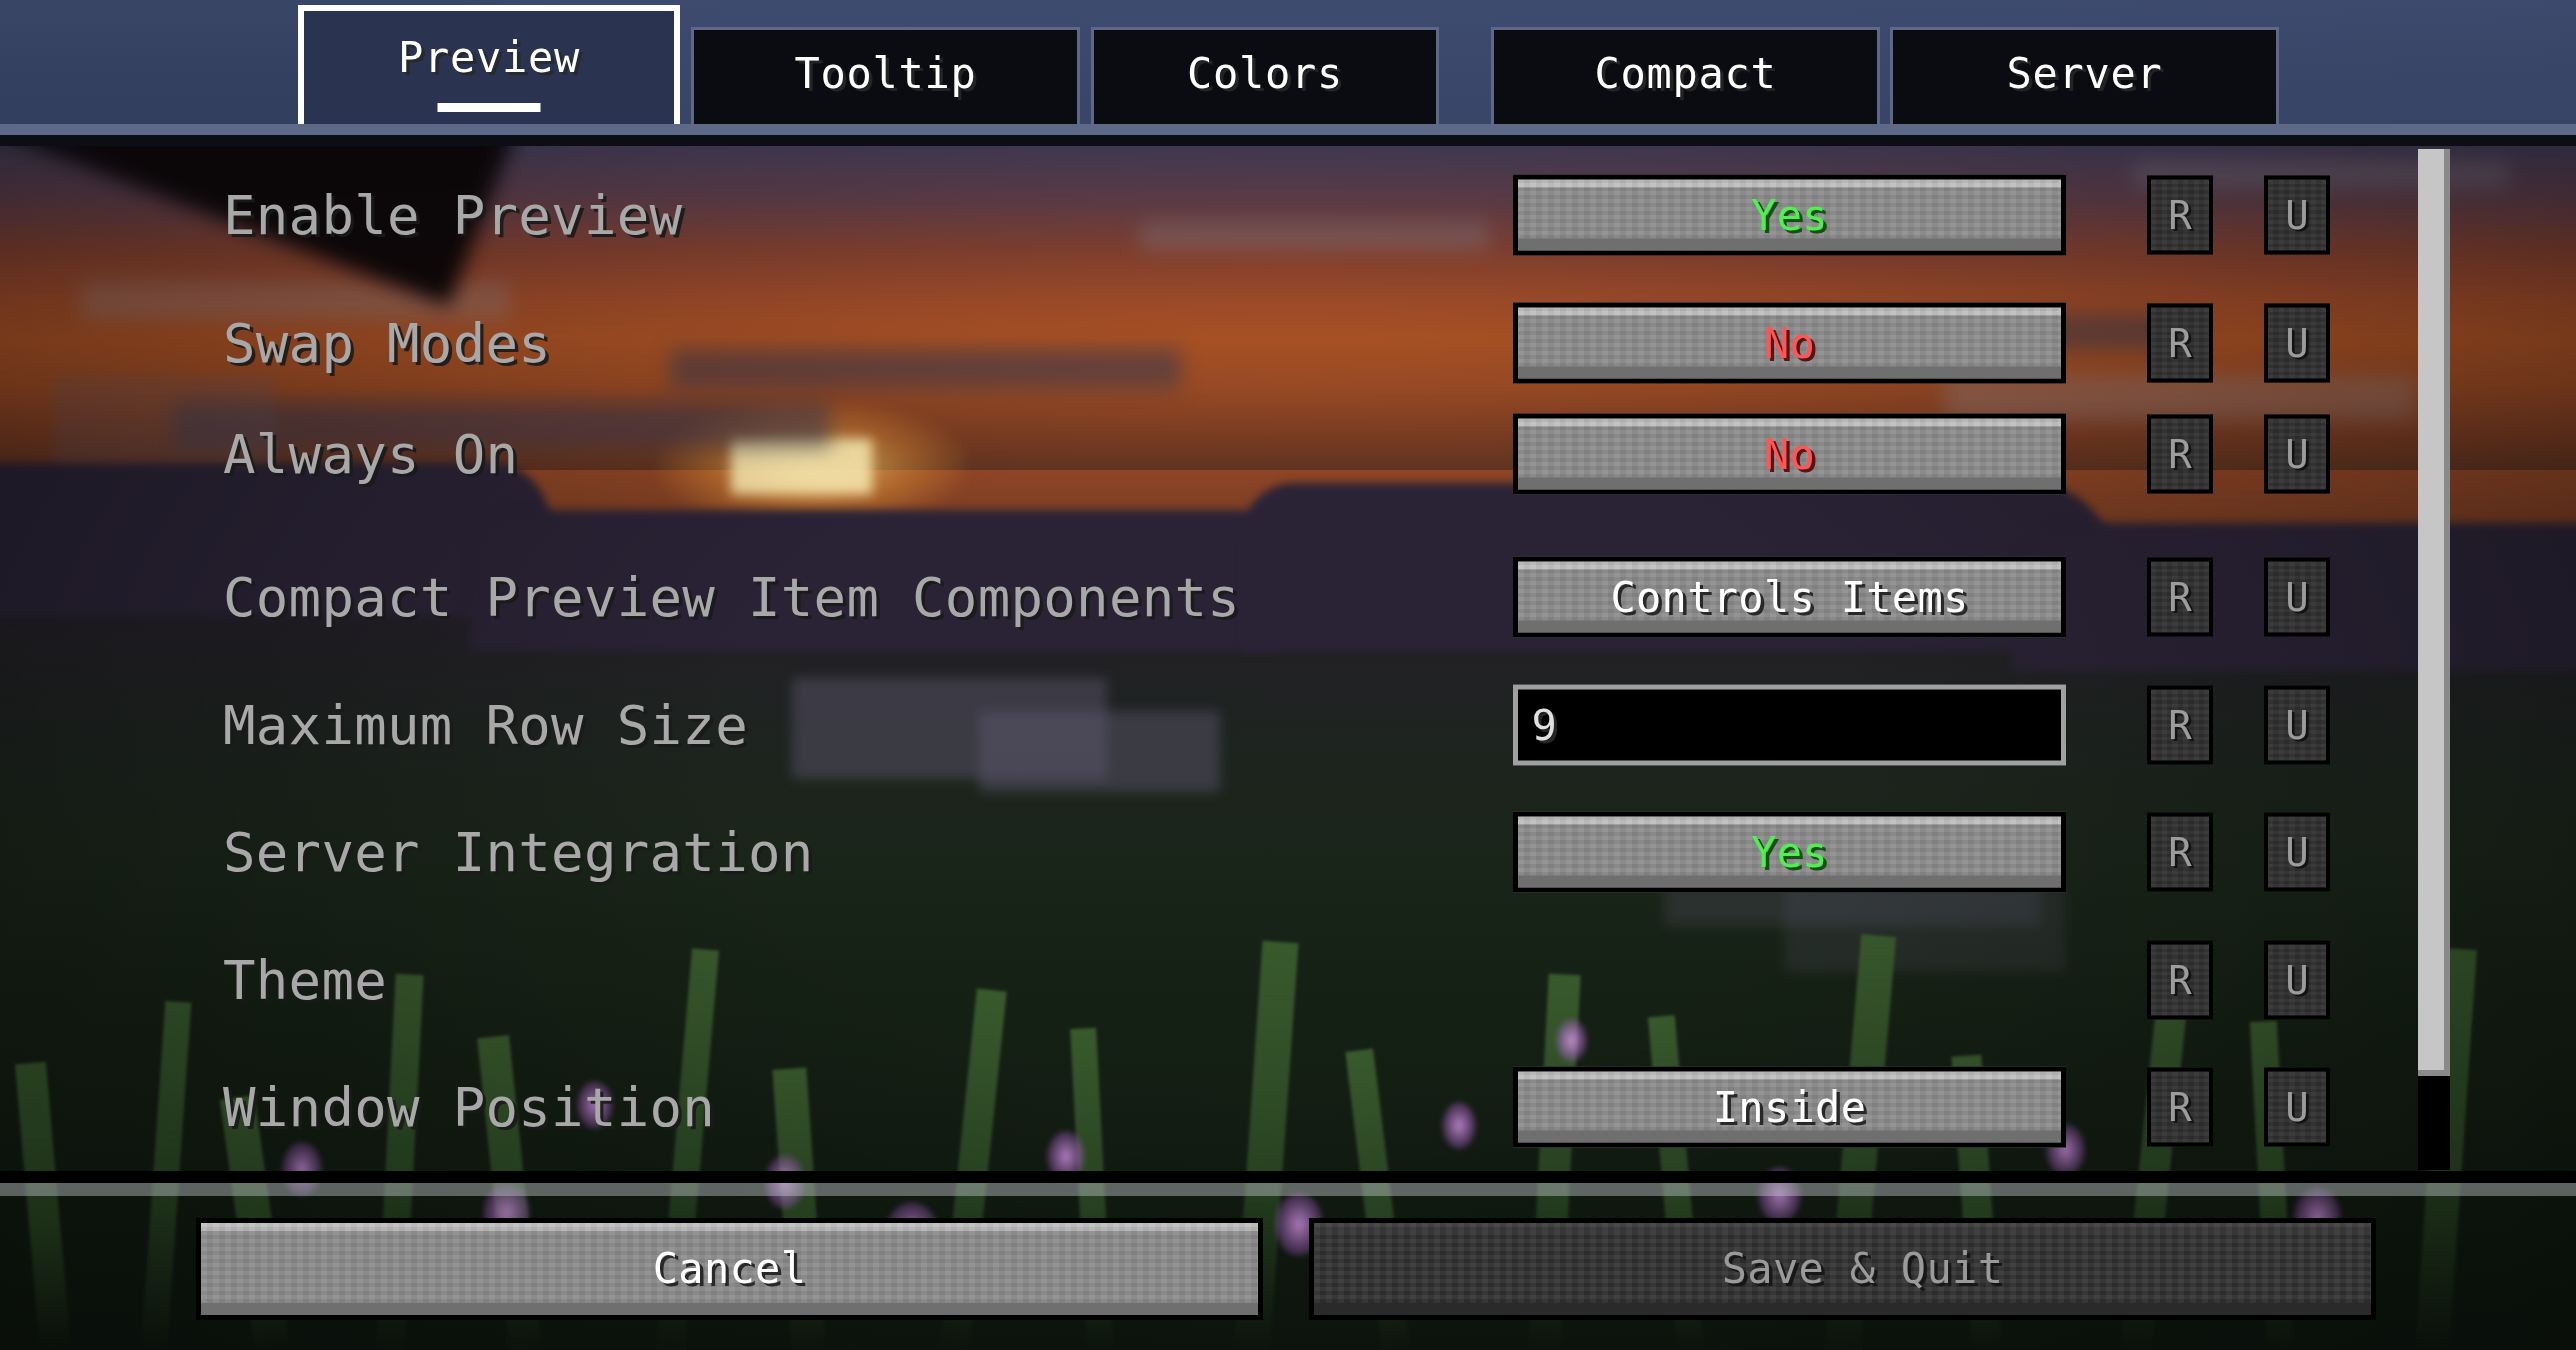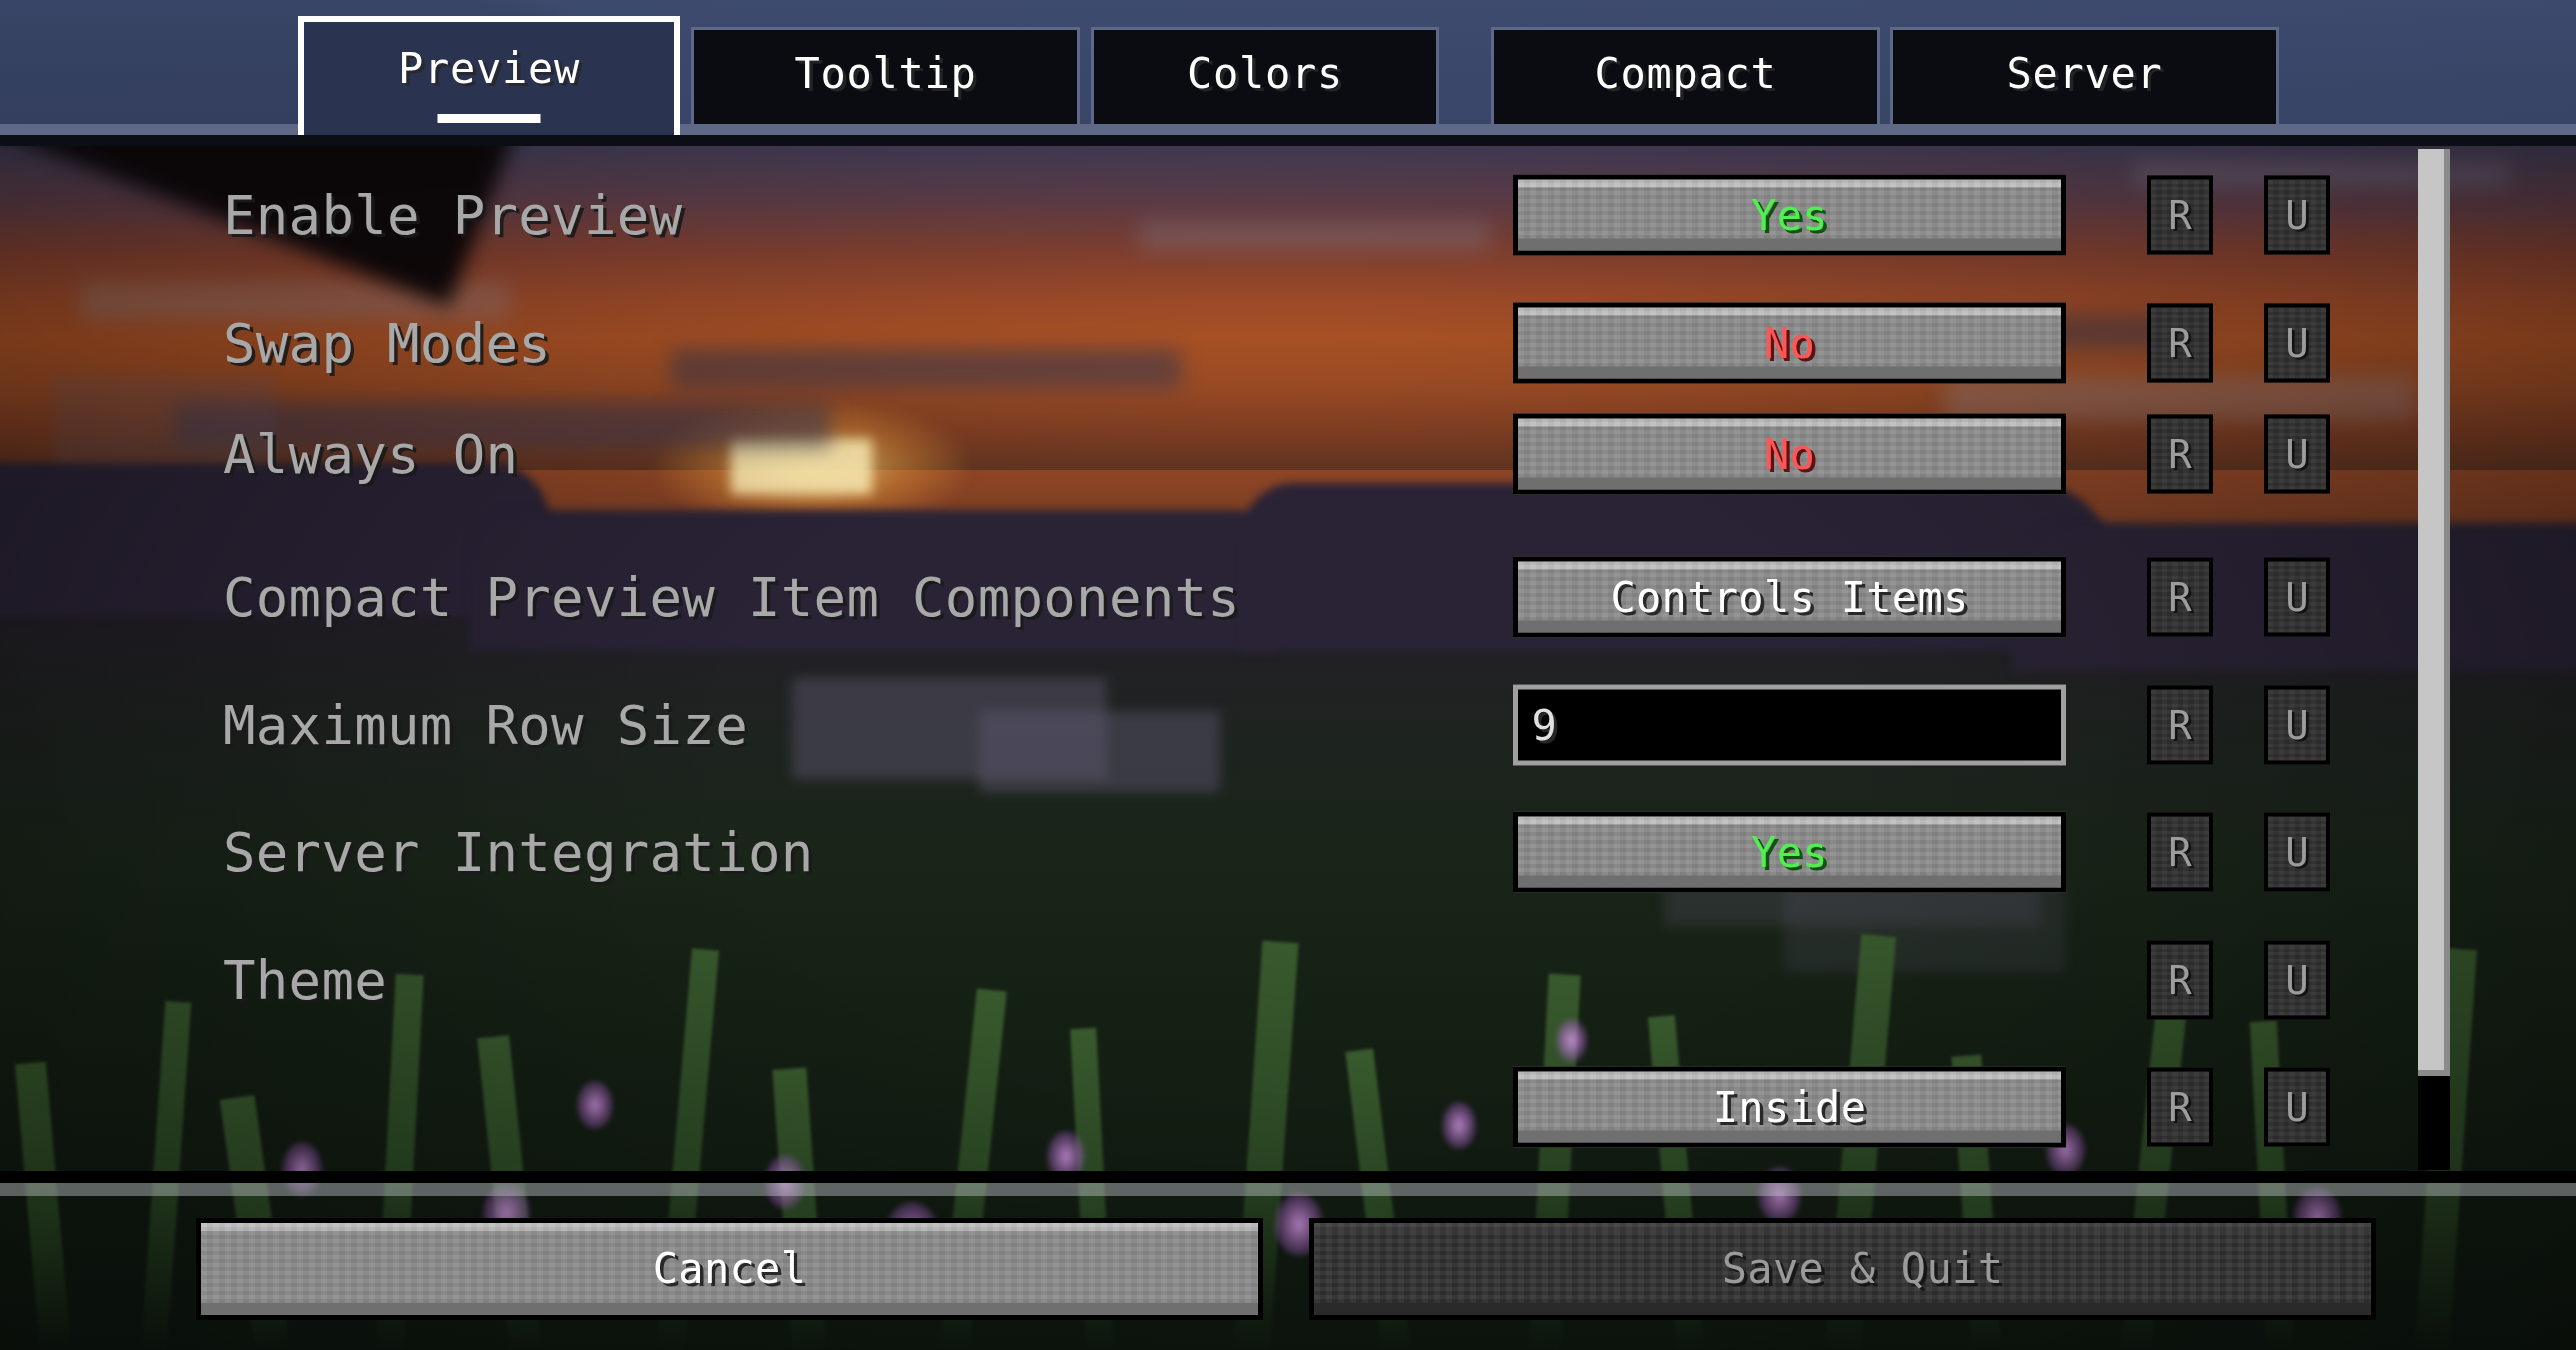--- a/index.html
+++ b/index.html
@@ -138,21 +138,21 @@
   
   .tab.inactive {
     top: 27px;
     height: 97px;
     background: #0a0c12;
     border: 3.4px solid #5d6987;
     border-bottom: none;
   }
   
   .tab.active {
-    top: 16px;
+    top: 5px;
     height: 119px;
     background: #2a3350;
     border: 6px solid #ffffff;
     border-bottom: none;
   }
   .tab-label {
     color: #ffffff;
     font-size: 42px;
     letter-spacing: 0.7px;
     line-height: 1;
@@ -614,20 +614,21 @@
     </div>
     <div class="ctl-small u">
       <div class="smallbtn">
           <span class="noise"></span>
       <span class="smallbtn-text">U</span>
         </div>
     </div>
   </div>
 
   <div class="row" style="top:904px;">
+    <div class="row-label">Window Position</div>
     <div class="ctl-wide">
       <div class="mcbtn">
         <span class="noise"></span>
         <span class="mcbtn-text">Inside</span>
       </div>
     </div>
     <div class="ctl-small r">
       <div class="smallbtn">
           <span class="noise"></span>
       <span class="smallbtn-text">R</span>

